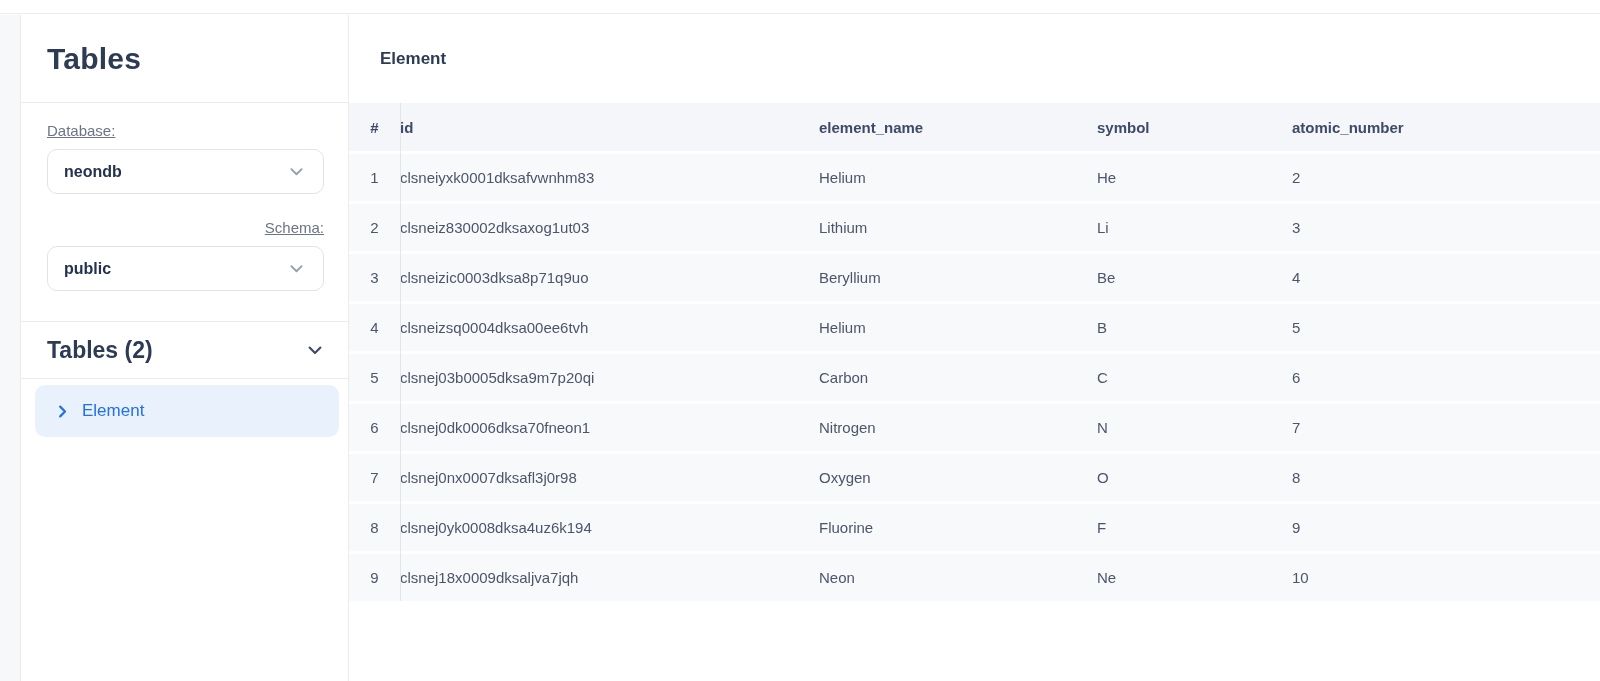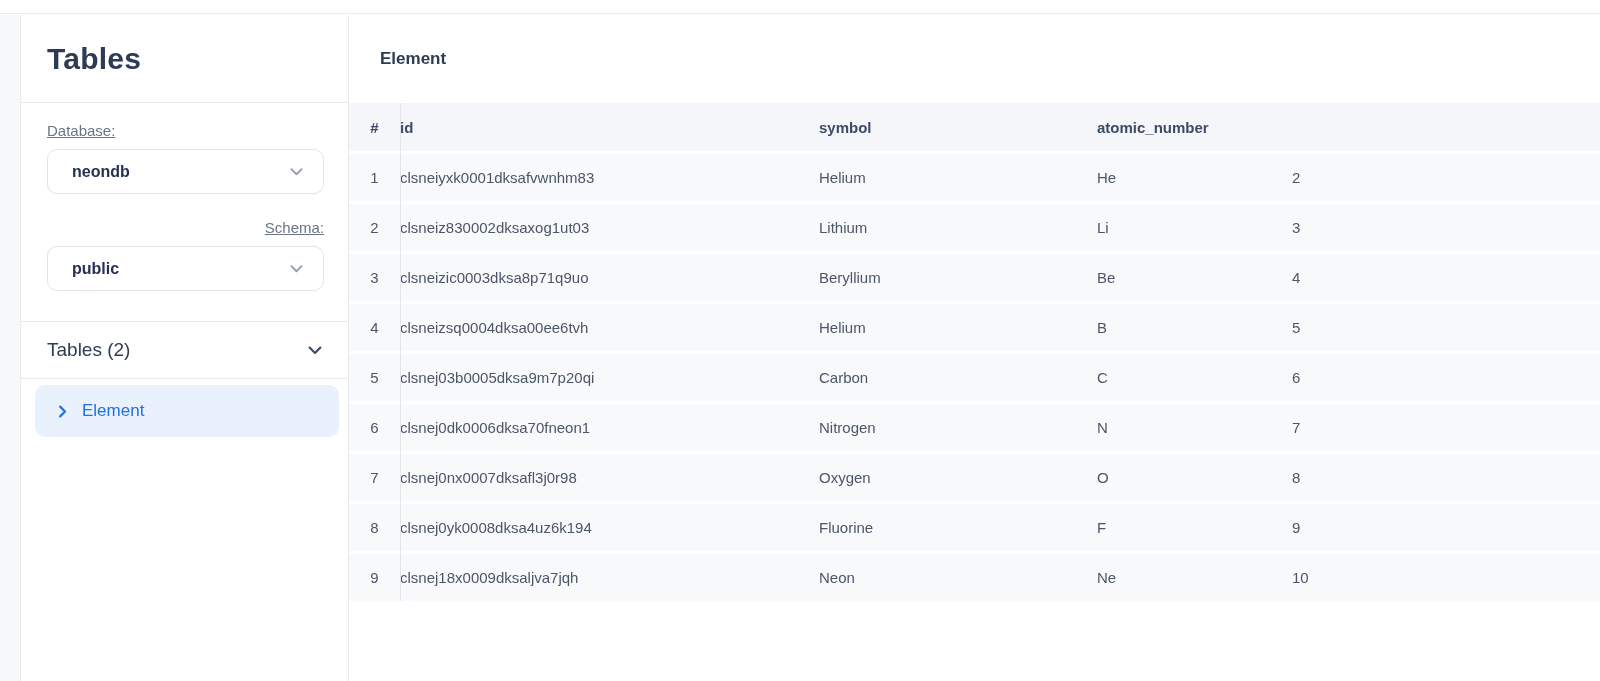--- a/index.html
+++ b/index.html
@@ -31,30 +31,30 @@
 
   .sidebar{width:328px;height:100%;background:#fff;border-right:1px solid var(--border);
     flex:none;display:flex;flex-direction:column;}
   .sidebar-head{height:88px;border-bottom:1px solid var(--border);display:flex;align-items:center;
     padding-left:26px;flex:none;}
   .sidebar-title{font-size:30px;font-weight:700;color:var(--navy);letter-spacing:.2px;}
 
   .controls{padding:19px 24px 30px 26px;flex:none;}
   .field-label{font-size:15px;color:var(--muted);margin-bottom:10px;text-decoration:underline;}
   .select{height:45px;border:1px solid var(--select-border);border-radius:10px;background:#fff;
-    display:flex;align-items:center;justify-content:space-between;padding:0 18px 0 24px;
+    display:flex;align-items:center;justify-content:space-between;padding:0 18px 0 16px;
     cursor:pointer;}
   .select-value{font-size:16px;font-weight:600;color:#243150;}
   .select + .field-label{margin-top:25px;text-align:right;}
   .chev{display:inline-flex;align-items:center;}
 
   .section-head{border-top:1px solid var(--border);border-bottom:1px solid var(--border);
     height:58px;display:flex;align-items:center;justify-content:space-between;
     padding:0 24px 0 26px;flex:none;cursor:pointer;background:#fff;}
-  .section-title{font-size:19px;font-weight:400;color:var(--navy);}
+  .section-title{font-size:23px;font-weight:700;color:var(--navy);}
 
   .table-list{padding:6px 9px 0 14px;flex:1;}
   .list-item{height:52px;border-radius:10px;background:var(--selected-bg);
     display:flex;align-items:center;gap:12px;padding-left:20px;cursor:pointer;}
   .list-item-label{font-size:17px;font-weight:500;color:var(--accent-blue);}
 
   .main{flex:1;position:relative;background:#fff;min-width:0;}
   .main-head{height:88px;display:flex;align-items:center;padding-left:31px;}
   .main-title{font-size:17px;font-weight:700;color:var(--navy);}
 
@@ -128,20 +128,21 @@
     </aside>
 
     <main class="main">
       <div class="main-head">
         <div class="main-title">Element</div>
       </div>
 
       <div class="grid-row thead">
         <div class="cell c-num">#</div>
         <div class="cell">id</div>
+        <div class="cell">element_name</div>
         <div class="cell">symbol</div>
         <div class="cell">atomic_number</div>
       </div>
 
       <div>
   <div class="grid-row trow">
     <div class="cell c-num">1</div>
     <div class="cell">clsneiyxk0001dksafvwnhm83</div>
     <div class="cell">Helium</div>
     <div class="cell">He</div>

